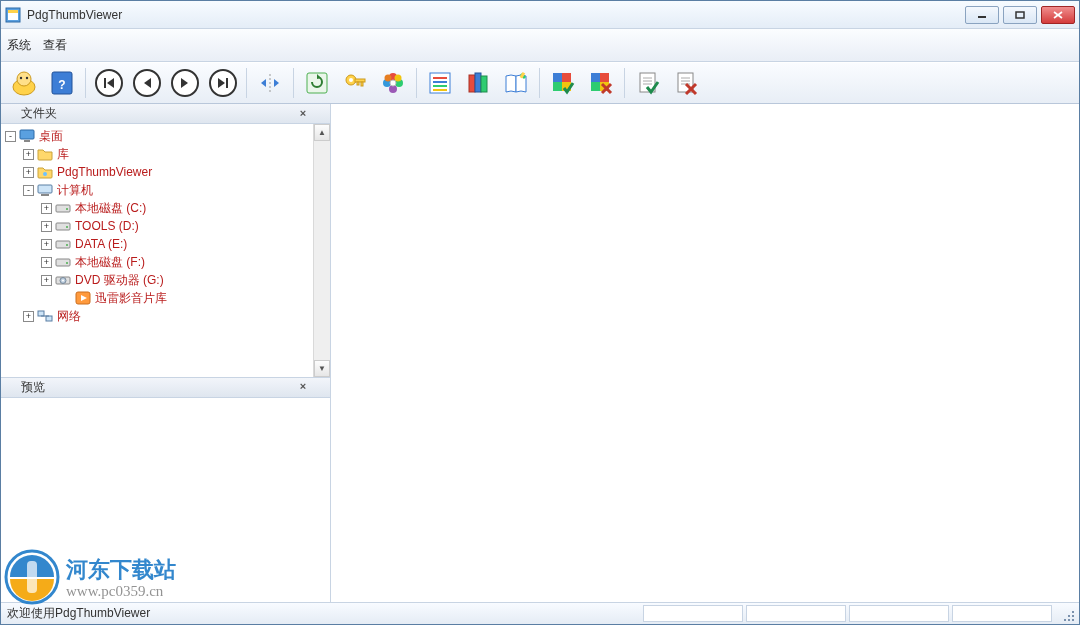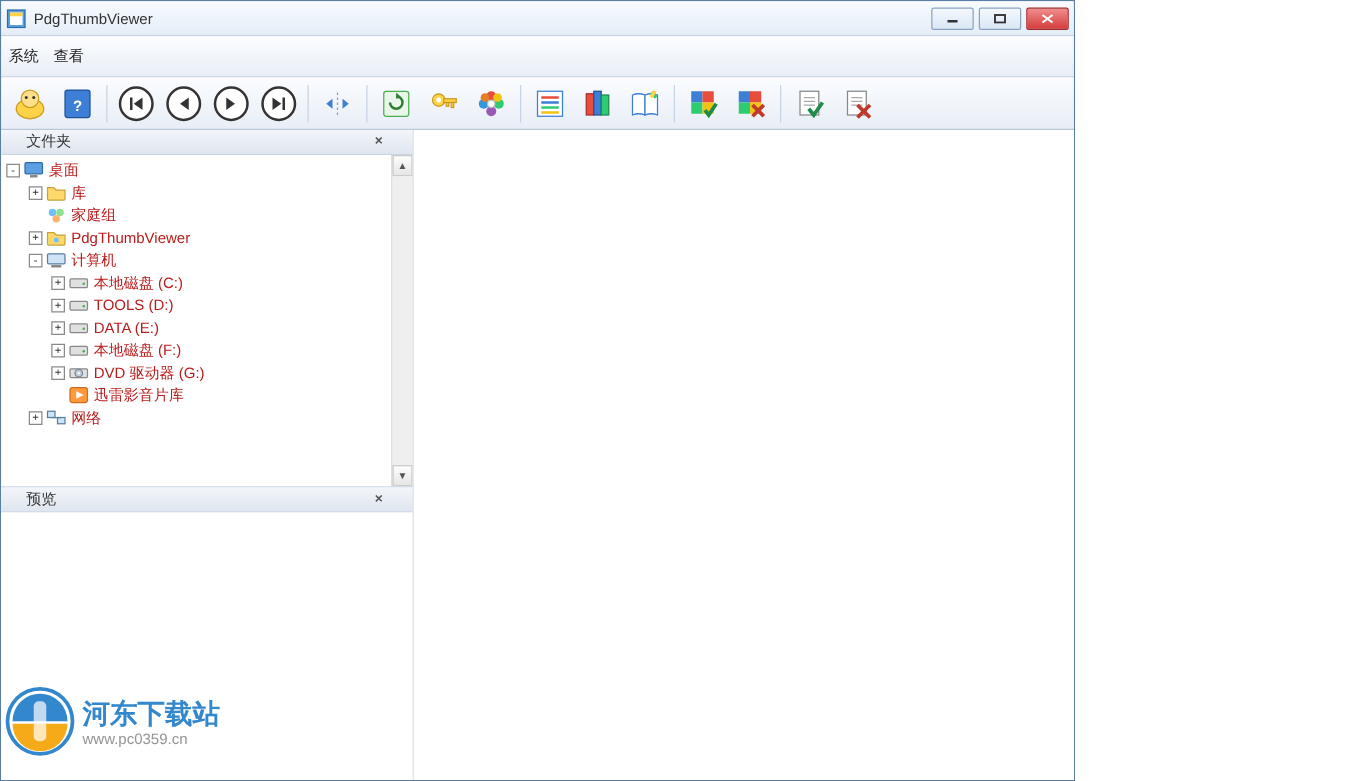--- a/index.html
+++ b/index.html
@@ -1,18 +1,18 @@
 <!DOCTYPE html>
 <html><head>
 <meta charset="utf-8">
 <style>
 * { box-sizing: border-box; margin: 0; padding: 0; font-family: "Microsoft YaHei", "Segoe UI", Tahoma, sans-serif; font-size: 12px; }
 html, body { width: 1080px; height: 625px; overflow: hidden; background: #fff; }
 
-.window { width: 860px; height: 625px; border: 1px solid #5a7ea3; display: flex; flex-direction: column; background: #f0f0f0; }
+.window { width: 1080px; height: 625px; border: 1px solid #5a7ea3; display: flex; flex-direction: column; background: #f0f0f0; }
 
 
 .titlebar { height: 28px; background: linear-gradient(#f7fbff, #e4edf7); display: flex; align-items: center; padding: 0 4px; border-bottom: 1px solid #c8d4e3; }
 .titlebar .app-icon { width: 16px; height: 16px; margin-right: 6px; }
 .titlebar .title { flex: 1; color: #333; }
 .winbtn-group { display: flex; gap: 4px; }
 .winbtn { width: 34px; height: 18px; border: 1px solid #8aa3c0; background: linear-gradient(#f4f8fd,#dae7f5); border-radius: 2px; display:flex; align-items:center; justify-content:center; cursor:pointer; }
 .winbtn.close { background: linear-gradient(#f08d8d,#d43c3c); border-color:#a02525; }
 .winbtn svg { display:block; }
 
@@ -52,21 +52,21 @@
 
 .statusbar { height:22px; background: linear-gradient(#f8fbff,#e5ecf5); border-top:1px solid #c8d4e3; display:flex; align-items:center; font-size:12px; }
 .statusbar .status-text { flex:1; padding:0 6px; color:#333; }
 .statusbar .status-cell { width:100px; height:17px; border:1px solid #c8d4e3; margin-right:3px; background:#fff; }
 .status-grip { width:18px; height:18px; margin:0 3px; display:flex; align-items:flex-end; justify-content:flex-end;}
 .status-grip svg { display:block; }
 
 
 .watermark { position:absolute; left:4px; bottom:20px; opacity:0.9; pointer-events:none; display:flex; align-items:center; gap:6px;}
 .watermark .wm-text { color:#1e7bc8; font-weight:bold; font-size:22px; text-shadow:0 1px 0 #fff; }
-.watermark .wm-url { color:#888; font-size:12px; display:block; margin-top:-2px;}
+.watermark .wm-url { color:#888; font-size:15px; display:block; margin-top:-2px;font-family:Liberation Serif, serif;}
 </style>
 </head>
 <body>
 
 <div class="window">
 
   <div class="titlebar">
     <svg class="app-icon" viewBox="0 0 16 16">
         <rect x="1" y="1" width="14" height="14" fill="#5aa0e0" stroke="#2c6aa8"></rect>
         <rect x="3" y="3" width="10" height="10" fill="#fff"></rect>
@@ -265,29 +265,20 @@
               <span class="tree-label">桌面</span>
             </div>
             <div class="tree-row" style="padding-left: 22px;">
               <div class="toggler">+</div>
               <span class="tree-icon"><svg width="16" height="16">
                   <path d="M1 4h5l2 2h7v7a1 1 0 0 1-1 1H2a1 1 0 0 1-1-1z" fill="#ffd86b" stroke="#caa23a"></path>
                 </svg></span>
               <span class="tree-label">库</span>
             </div>
             <div class="tree-row" style="padding-left: 22px;">
-              <div class="toggler blank"></div>
-              <span class="tree-icon"><svg width="16" height="16">
-                  <circle cx="5" cy="6" r="3" fill="#6ec1ff"></circle>
-                  <circle cx="11" cy="6" r="3" fill="#8be28b"></circle>
-                  <circle cx="8" cy="11" r="3" fill="#ffb36e"></circle>
-                </svg></span>
-              <span class="tree-label">家庭组</span>
-            </div>
-            <div class="tree-row" style="padding-left: 22px;">
               <div class="toggler">+</div>
               <span class="tree-icon"><svg width="16" height="16">
                   <path d="M1 4h5l2 2h7v7a1 1 0 0 1-1 1H2a1 1 0 0 1-1-1z" fill="#ffd86b" stroke="#caa23a"></path>
                   <circle cx="8" cy="10" r="2" fill="#6ec1ff"></circle>
                 </svg></span>
               <span class="tree-label">PdgThumbViewer</span>
             </div>
             <div class="tree-row" style="padding-left: 22px;">
               <div class="toggler">-</div>
               <span class="tree-icon"><svg width="16" height="16">
@@ -330,21 +321,21 @@
             </div>
             <div class="tree-row" style="padding-left: 40px;">
               <div class="toggler">+</div>
               <span class="tree-icon"><svg width="16" height="16">
                   <rect x="1" y="5" width="14" height="7" rx="1" fill="#e0e0e0" stroke="#888"></rect>
                   <circle cx="8" cy="8.5" r="3" fill="#bcd" stroke="#789"></circle>
                   <circle cx="8" cy="8.5" r="1" fill="#fff"></circle>
                 </svg></span>
               <span class="tree-label">DVD 驱动器 (G:)</span>
             </div>
-            <div class="tree-row" style="padding-left: 40px;">
+            <div class="tree-row" style="padding-left: 40px; margin-left: 20px;">
               <div class="toggler blank"></div>
               <span class="tree-icon"><svg width="16" height="16">
                   <rect x="1" y="2" width="14" height="12" rx="2" fill="#ff9a3d" stroke="#cc6e1e"></rect>
                   <polygon points="6,5 6,11 12,8" fill="#fff"></polygon>
                 </svg></span>
               <span class="tree-label">迅雷影音片库</span>
             </div>
             <div class="tree-row" style="padding-left: 22px;">
               <div class="toggler">+</div>
               <span class="tree-icon"><svg width="16" height="16">
@@ -364,20 +355,39 @@
 
       <div class="panel-header">
         <span class="ph-title">预览</span>
         <span class="ph-close">×</span>
       </div>
       <div class="preview-pane"></div>
     </div>
     <div class="main-view"></div>
   </div>
 
+  <div class="statusbar">
+    <div class="status-text">欢迎使用PdgThumbViewer</div>
+    <div class="status-cell"></div>
+    <div class="status-cell"></div>
+    <div class="status-cell"></div>
+    <div class="status-cell"></div>
+    <div class="status-grip">
+      <svg width="14" height="14">
+          <g fill="#7a91ad">
+            <rect x="10" y="2" width="2" height="2"></rect>
+            <rect x="10" y="6" width="2" height="2"></rect>
+            <rect x="6" y="6" width="2" height="2"></rect>
+            <rect x="10" y="10" width="2" height="2"></rect>
+            <rect x="6" y="10" width="2" height="2"></rect>
+            <rect x="2" y="10" width="2" height="2"></rect>
+          </g>
+        </svg>
+    </div>
+  </div>
 
   <div class="watermark">
     <svg width="56" height="56">
       <circle cx="28" cy="28" r="26" fill="#fff" stroke="#1e7bc8" stroke-width="3"></circle>
       <path d="M6 28 A22 22 0 0 1 50 28" fill="#1e7bc8"></path>
       <path d="M6 30 A22 22 0 0 0 50 30" fill="#f4a300"></path>
       <rect x="23" y="12" width="10" height="32" rx="4" fill="#fff" opacity="0.7"></rect>
     </svg>
     <div>
       <div class="wm-text">河东下载站</div>

